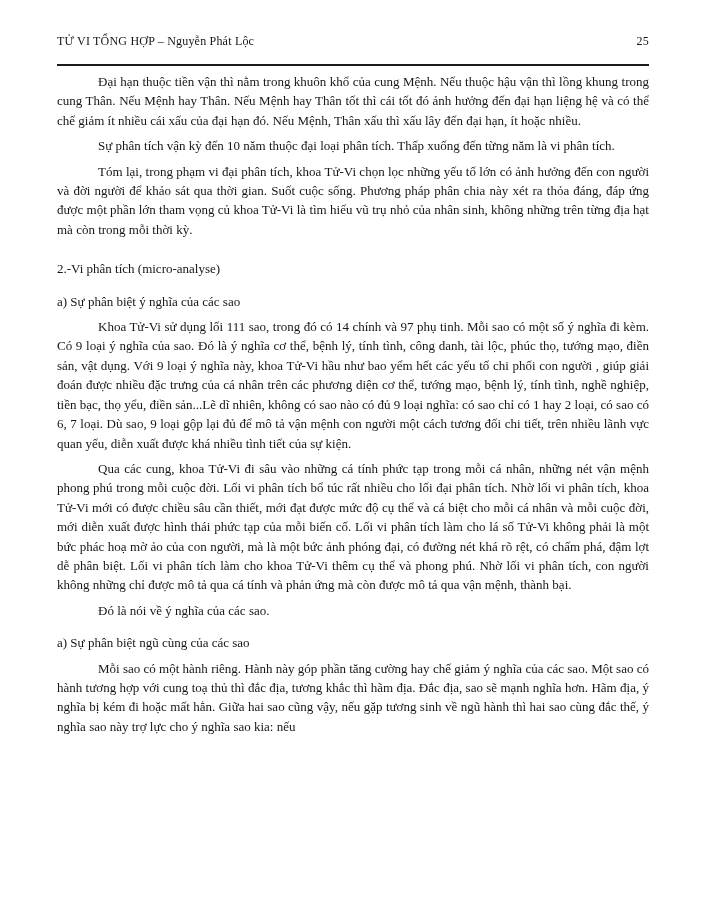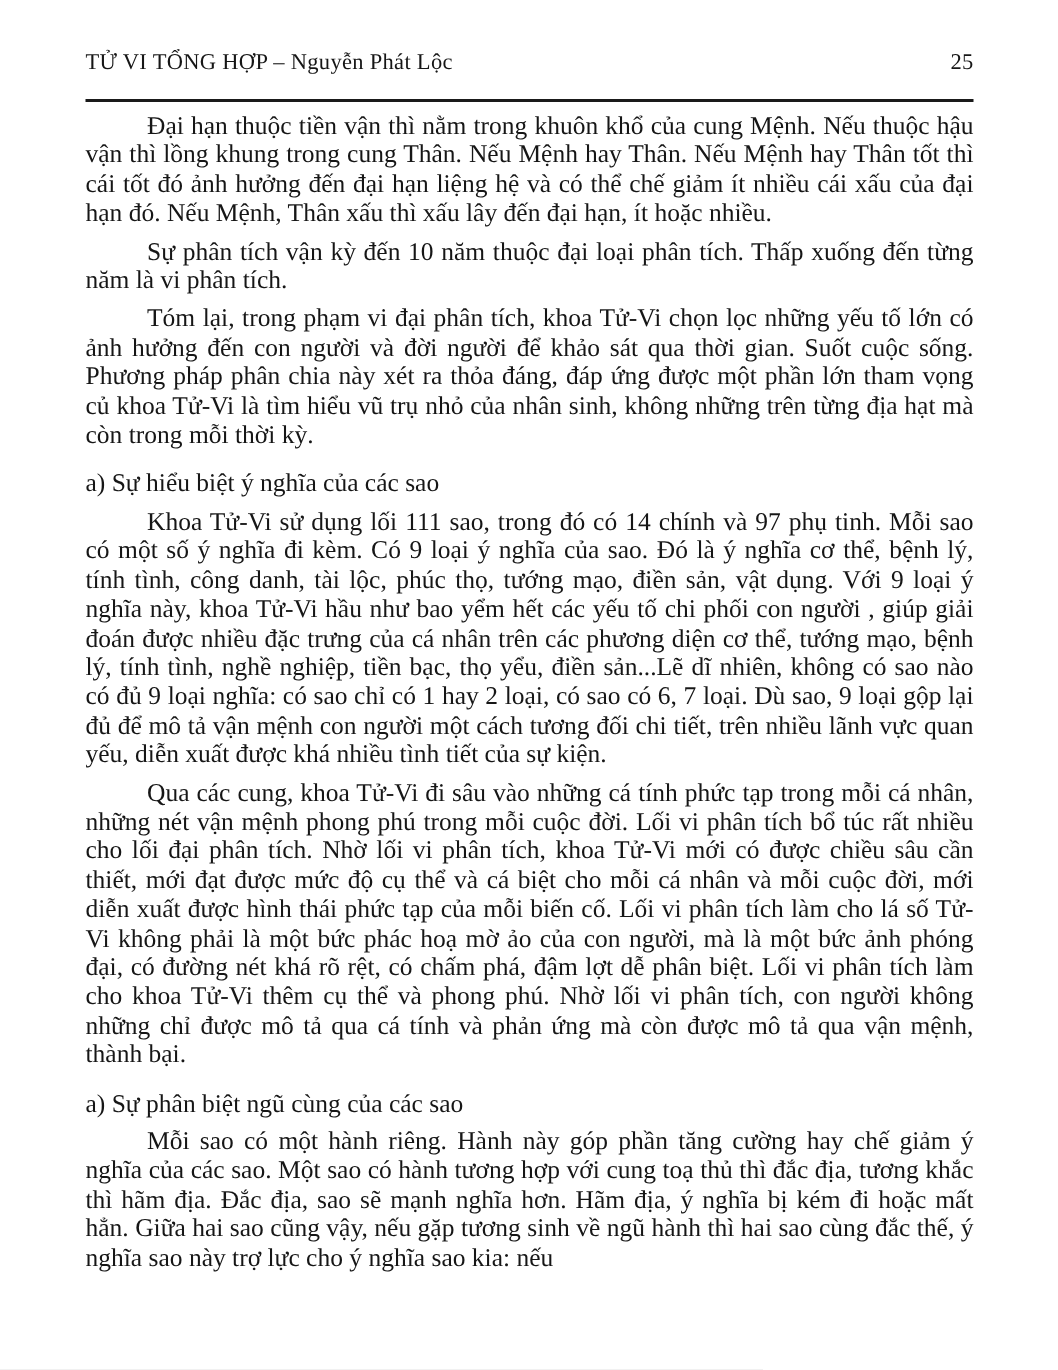--- a/index.html
+++ b/index.html
@@ -16,31 +16,31 @@
     box-sizing: border-box;
     padding: 34px 56px 0 57px;
     font-family: "Liberation Serif", "DejaVu Serif", serif;
     color: #161616;
     overflow: hidden;
   }
   .running-header {
     display: flex;
     justify-content: space-between;
     align-items: baseline;
-    font-size: 15px;
+    font-size: 12px;
     letter-spacing: 0.2px;
   }
   .header-rule {
     height: 0;
     border-bottom: 2px solid #1a1a1a;
     margin-top: 15px;
   }
   .body-text {
     margin-top: 4px;
-    font-size: 17px;
+    font-size: 13px;
     line-height: 19.4px;
     text-align: justify;
   }
   .para {
     margin: 6px 0 0 0;
     text-indent: 41px;
   }
   .heading {
     margin: 13px 0 0 0;
     text-indent: 0;
@@ -59,20 +59,22 @@
     <span>TỬ VI TỔNG HỢP – Nguyễn Phát Lộc</span>
     <span>25</span>
   </div>
 
   <div class="header-rule"></div>
 
   <div class="body-text">
     <p class="para">Đại hạn thuộc tiền vận thì nằm trong khuôn khổ của cung Mệnh. Nếu thuộc hậu vận thì lồng khung trong cung Thân. Nếu Mệnh hay Thân. Nếu Mệnh hay Thân tốt thì cái tốt đó ảnh hưởng đến đại hạn liệng hệ và có thể chế giảm ít nhiều cái xấu của đại hạn đó. Nếu Mệnh, Thân xấu thì xấu lây đến đại hạn, ít hoặc nhiều.</p>
     <p class="para">Sự phân tích vận kỳ đến 10 năm thuộc đại loại phân tích. Thấp xuống đến từng năm là vi phân tích.</p>
     <p class="para">Tóm lại, trong phạm vi đại phân tích, khoa Tử-Vi chọn lọc những yếu tố lớn có ảnh hưởng đến con người và đời người để khảo sát qua thời gian. Suốt cuộc sống. Phương pháp phân chia này xét ra thỏa đáng, đáp ứng được một phần lớn tham vọng củ khoa Tử-Vi là tìm hiểu vũ trụ nhỏ của nhân sinh, không những trên từng địa hạt mà còn trong mỗi thời kỳ.</p>
-    <p class="heading">a) Sự hiểu biệt ý nghĩa của các sao</p>
+    <p class="heading major">2.-Vi phân tích (micro-analyse)</p>
+    <p class="heading">a) Sự phân biệt ý nghĩa của các sao</p>
     <p class="para">Khoa Tử-Vi sử dụng lối 111 sao, trong đó có 14 chính và 97 phụ tinh. Mỗi sao có một số ý nghĩa đi kèm. Có 9 loại ý nghĩa của sao. Đó là ý nghĩa cơ thể, bệnh lý, tính tình, công danh, tài lộc, phúc thọ, tướng mạo, điền sản, vật dụng. Với 9 loại ý nghĩa này, khoa Tử-Vi hầu như bao yểm hết các yếu tố chi phối con người , giúp giải đoán được nhiều đặc trưng của cá nhân trên các phương diện cơ thể, tướng mạo, bệnh lý, tính tình, nghề nghiệp, tiền bạc, thọ yểu, điền sản...Lẽ dĩ nhiên, không có sao nào có đủ 9 loại nghĩa: có sao chỉ có 1 hay 2 loại, có sao có 6, 7 loại. Dù sao, 9 loại gộp lại đủ để mô tả vận mệnh con người một cách tương đối chi tiết, trên nhiều lãnh vực quan yếu, diễn xuất được khá nhiều tình tiết của sự kiện.</p>
     <p class="para">Qua các cung, khoa Tử-Vi đi sâu vào những cá tính phức tạp trong mỗi cá nhân, những nét vận mệnh phong phú trong mỗi cuộc đời. Lối vi phân tích bổ túc rất nhiều cho lối đại phân tích. Nhờ lối vi phân tích, khoa Tử-Vi mới có được chiều sâu cần thiết, mới đạt được mức độ cụ thể và cá biệt cho mỗi cá nhân và mỗi cuộc đời, mới diễn xuất được hình thái phức tạp của mỗi biến cố. Lối vi phân tích làm cho lá số Tử-Vi không phải là một bức phác hoạ mờ ảo của con người, mà là một bức ảnh phóng đại, có đường nét khá rõ rệt, có chấm phá, đậm lợt dễ phân biệt. Lối vi phân tích làm cho khoa Tử-Vi thêm cụ thể và phong phú. Nhờ lối vi phân tích, con người không những chỉ được mô tả qua  cá tính và phản ứng mà còn được mô tả qua vận mệnh, thành bại.</p>
+    <p class="para">Đó là nói về ý nghĩa của các sao.</p>
     <p class="heading">a) Sự phân biệt ngũ cùng của các sao</p>
     <p class="para">Mỗi sao có một hành riêng. Hành này góp phần tăng cường hay chế giảm ý nghĩa của các sao. Một sao có hành tương hợp với cung toạ thủ thì đắc địa, tương khắc thì hãm địa. Đắc địa, sao sẽ mạnh nghĩa hơn. Hãm địa, ý nghĩa bị kém đi hoặc mất hẳn. Giữa hai sao cũng vậy, nếu gặp tương sinh về ngũ hành thì hai sao cùng đắc thế, ý nghĩa sao này trợ lực cho ý nghĩa sao kia: nếu</p>
   </div>
 
 </div>
 
 </body></html>

